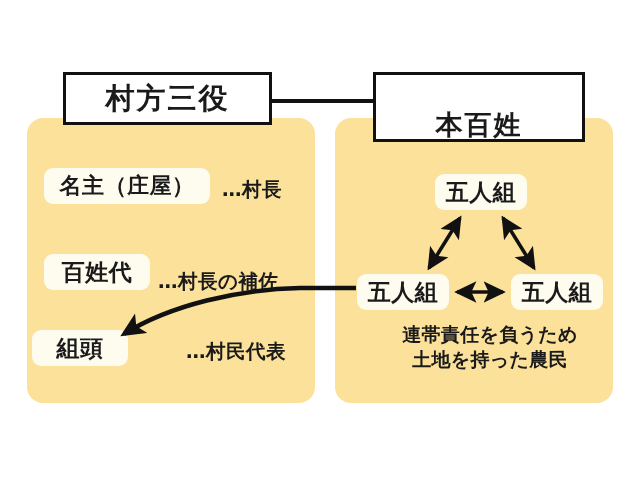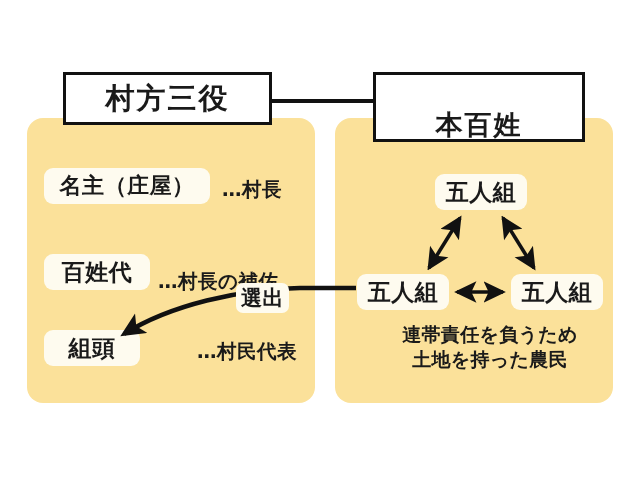--- a/index.html
+++ b/index.html
@@ -94,35 +94,35 @@
     font-weight: 700;
     letter-spacing: 0.5px;
     white-space: nowrap;
     z-index: 14;
     box-sizing: border-box;
   }
 
   
   #chip-nanushi   { left: 44px; top: 168px; width: 166px; height: 36px; font-size: 22px; }
   #chip-hyakusho  { left: 44px; top: 254px; width: 106px; height: 36px; }
-  #chip-kumigashira { left: 44px; top: 330px; width: 96px;  height: 36px; }
+  #chip-kumigashira { left: 32px; top: 330px; width: 96px;  height: 36px; }
 
   
   .annot {
     position: absolute;
     font-size: 19.5px;
     font-weight: 700;
     letter-spacing: 0.5px;
     white-space: nowrap;
     z-index: 14;
     color: #1a1a1a;
   }
   #annot-nanushi     { left: 222px; top: 176px; }
   #annot-hyakusho    { left: 158px; top: 268px; }
-  #annot-kumigashira { left: 186px; top: 338px; margin-left: 11px; }
+  #annot-kumigashira { left: 186px; top: 338px; }
 
   
   #chip-gonin-top   { left: 435px; top: 174px; width: 92px; height: 36px; }
   #chip-gonin-left  { left: 357px; top: 274px; width: 92px; height: 36px; }
   #chip-gonin-right { left: 511px; top: 274px; width: 92px; height: 36px; }
 
   
   #caption-right {
     position: absolute;
     left: 335px;
@@ -205,21 +205,20 @@
 
   <div class="chip" id="chip-nanushi">名主（庄屋）</div>
   <div class="annot" id="annot-nanushi">…村長</div>
 
   <div class="chip" id="chip-hyakusho">百姓代</div>
   <div class="annot" id="annot-hyakusho">…村長の補佐</div>
 
   <div class="chip" id="chip-kumigashira">組頭</div>
   <div class="annot" id="annot-kumigashira">…村民代表</div>
 
-  <div id="label-senshutsu">選出</div>
 
   <div class="chip" id="chip-gonin-top">五人組</div>
   <div class="chip" id="chip-gonin-left">五人組</div>
   <div class="chip" id="chip-gonin-right">五人組</div>
 
   <div id="caption-right">
     <span>連帯責任を負うため</span>
     <span>土地を持った農民</span>
   </div>
 

